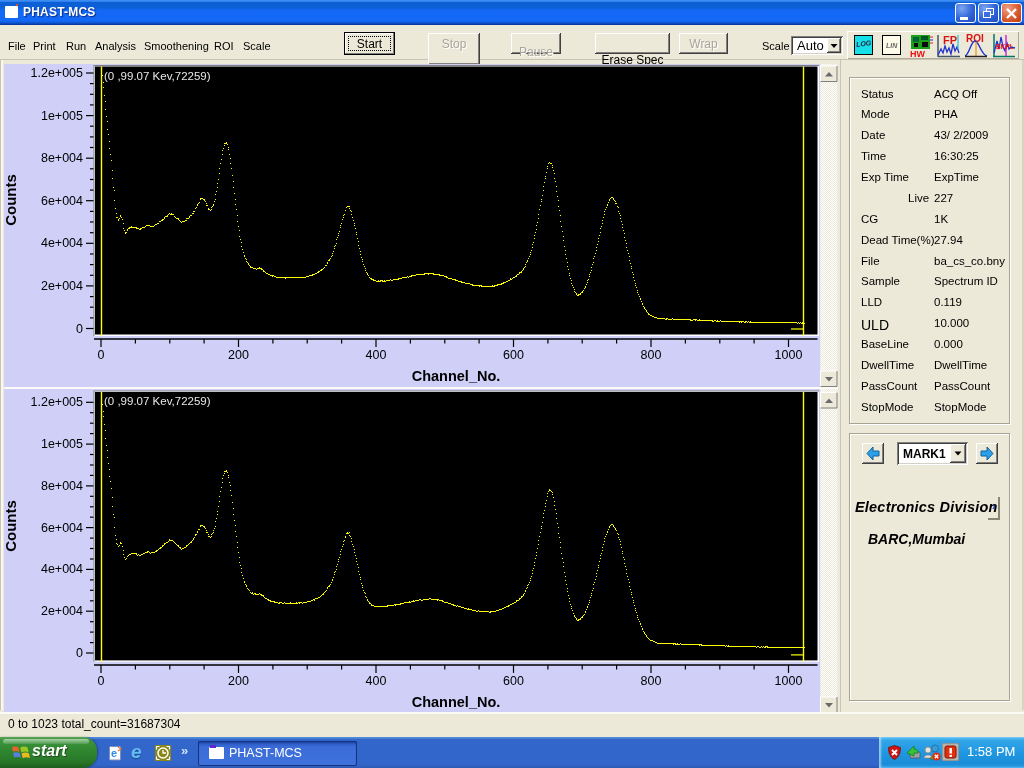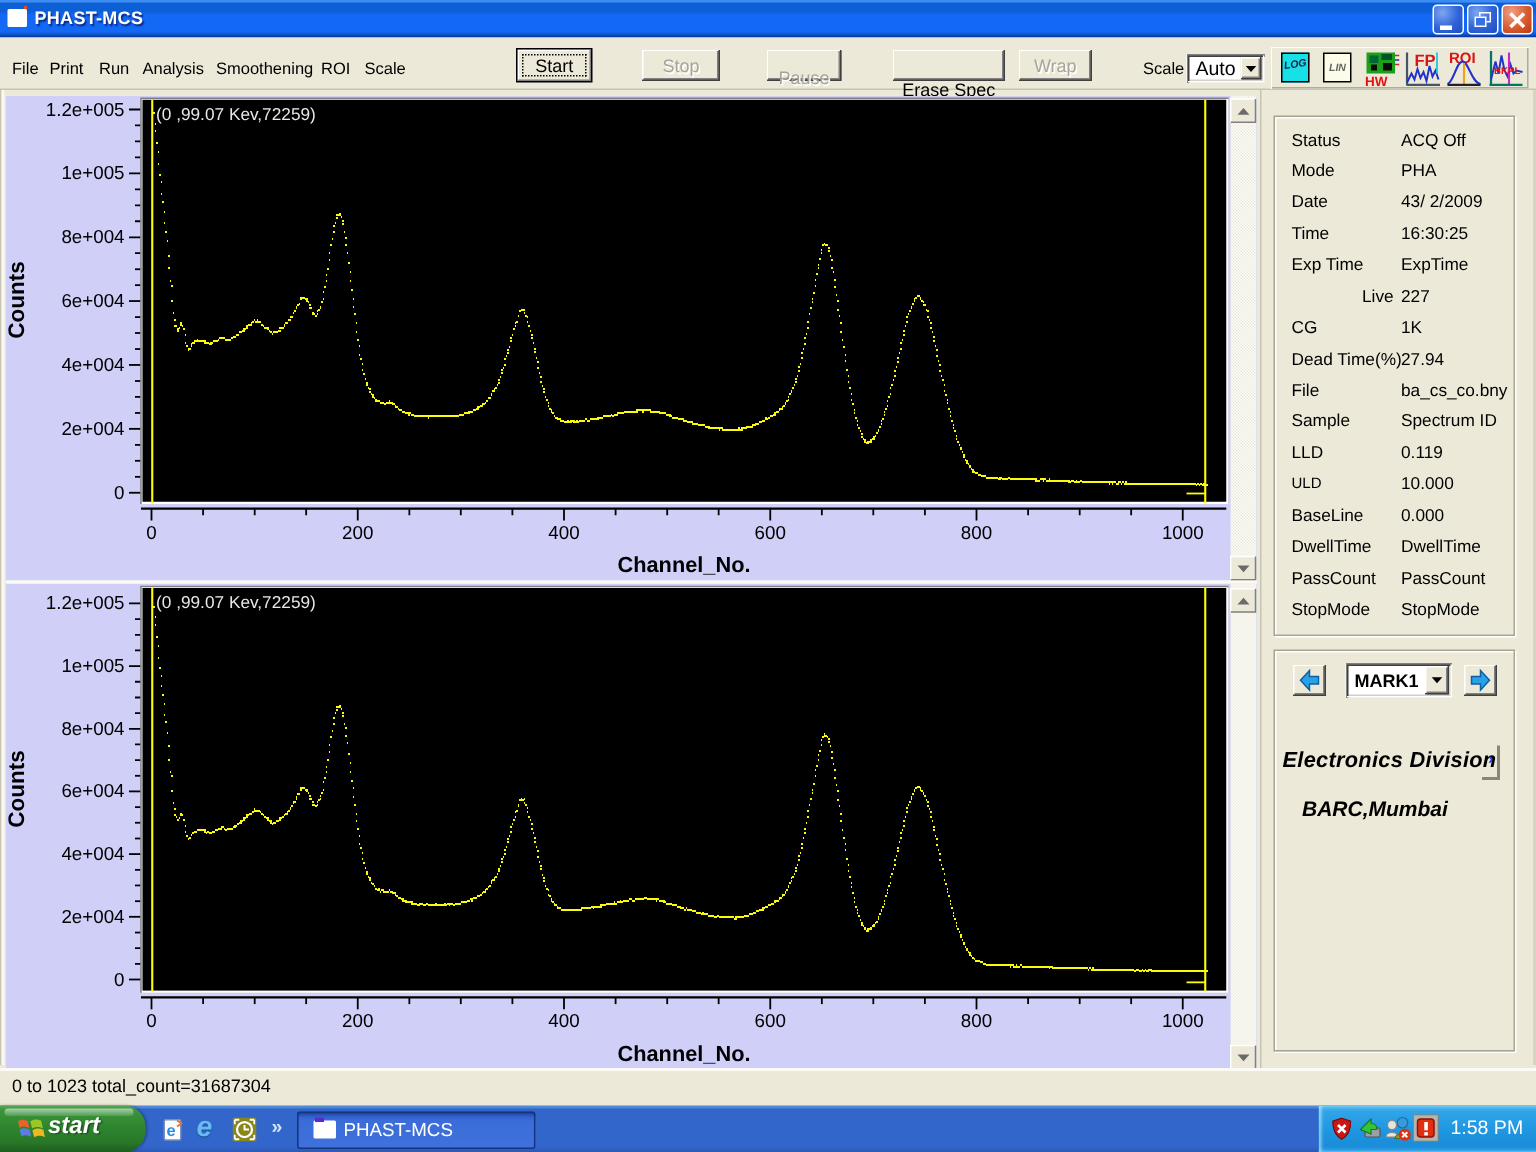--- a/index.html
+++ b/index.html
@@ -37,21 +37,21 @@
 <div class="abs" style="left:33px;top:39.5px;font-size:11px">Print</div>
 <div class="abs" style="left:66px;top:39.5px;font-size:11px">Run</div>
 <div class="abs" style="left:95px;top:39.5px;font-size:11px">Analysis</div>
 <div class="abs" style="left:144px;top:39.5px;font-size:11px">Smoothening</div>
 <div class="abs" style="left:214px;top:39.5px;font-size:11px">ROI</div>
 <div class="abs" style="left:243px;top:39.5px;font-size:11px">Scale</div>
 <div class="btn" style="left:345px;top:33px;width:49px;height:21px;box-shadow:0 0 0 1px #000,inset -1px -1px 0 #808080,inset 1px 1px 0 #fff;">
     <div class="abs" style="left:3px;top:3px;right:3px;bottom:3px;border:1px dotted #000"></div>
     <div style="margin-top:4px">Start</div>
   </div>
-<div class="btn dis" style="left:428px;top:33px;width:52px;height:21px">
+<div class="btn dis" style="left:428px;top:33px;width:52px;height:32px">
     <div style="margin-top:4px">Stop</div>
   </div>
 <div class="btn dis" style="left:511px;top:33px;width:50px;height:21px">
     <div style="margin-top:12px">Pause</div>
   </div>
 <div class="btn" style="left:595px;top:33px;width:75px;height:21px">
     <div style="margin-top:20px">Erase Spec</div>
   </div>
 <div class="btn dis" style="left:679px;top:33px;width:49px;height:21px">
     <div style="margin-top:4px">Wrap</div>
@@ -305,21 +305,21 @@
 <div class="abs" style="left:861px;top:212.7px;font-size:11.5px">CG</div>
 <div class="abs" style="left:934px;top:212.7px;font-size:11.5px">1K</div>
 <div class="abs" style="left:861px;top:233.6px;font-size:11.5px">Dead Time(%)</div>
 <div class="abs" style="left:934px;top:233.6px;font-size:11.5px">27.94</div>
 <div class="abs" style="left:861px;top:254.5px;font-size:11.5px">File</div>
 <div class="abs" style="left:934px;top:254.5px;font-size:11.5px">ba_cs_co.bny</div>
 <div class="abs" style="left:861px;top:275.3px;font-size:11.5px">Sample</div>
 <div class="abs" style="left:934px;top:275.3px;font-size:11.5px">Spectrum ID</div>
 <div class="abs" style="left:861px;top:296.2px;font-size:11.5px">LLD</div>
 <div class="abs" style="left:934px;top:296.2px;font-size:11.5px">0.119</div>
-<div class="abs" style="left:861px;top:317.1px;font-size:10px">ULD</div>
+<div class="abs" style="left:861px;top:317.1px;font-size:14px">ULD</div>
 <div class="abs" style="left:934px;top:317.1px;font-size:11.5px">10.000</div>
 <div class="abs" style="left:861px;top:337.9px;font-size:11.5px">BaseLine</div>
 <div class="abs" style="left:934px;top:337.9px;font-size:11.5px">0.000</div>
 <div class="abs" style="left:861px;top:358.8px;font-size:11.5px">DwellTime</div>
 <div class="abs" style="left:934px;top:358.8px;font-size:11.5px">DwellTime</div>
 <div class="abs" style="left:861px;top:379.7px;font-size:11.5px">PassCount</div>
 <div class="abs" style="left:934px;top:379.7px;font-size:11.5px">PassCount</div>
 <div class="abs" style="left:861px;top:400.6px;font-size:11.5px">StopMode</div>
 <div class="abs" style="left:934px;top:400.6px;font-size:11.5px">StopMode</div>
 <div class="abs" style="left:861.5px;top:442.5px;width:22px;height:21px;background:#ece9d8;box-shadow:inset -1px -1px 0 #404040,inset 1px 1px 0 #fff,inset -2px -2px 0 #808080"><svg width="22" height="21" style="transform:scaleX(-1);">

